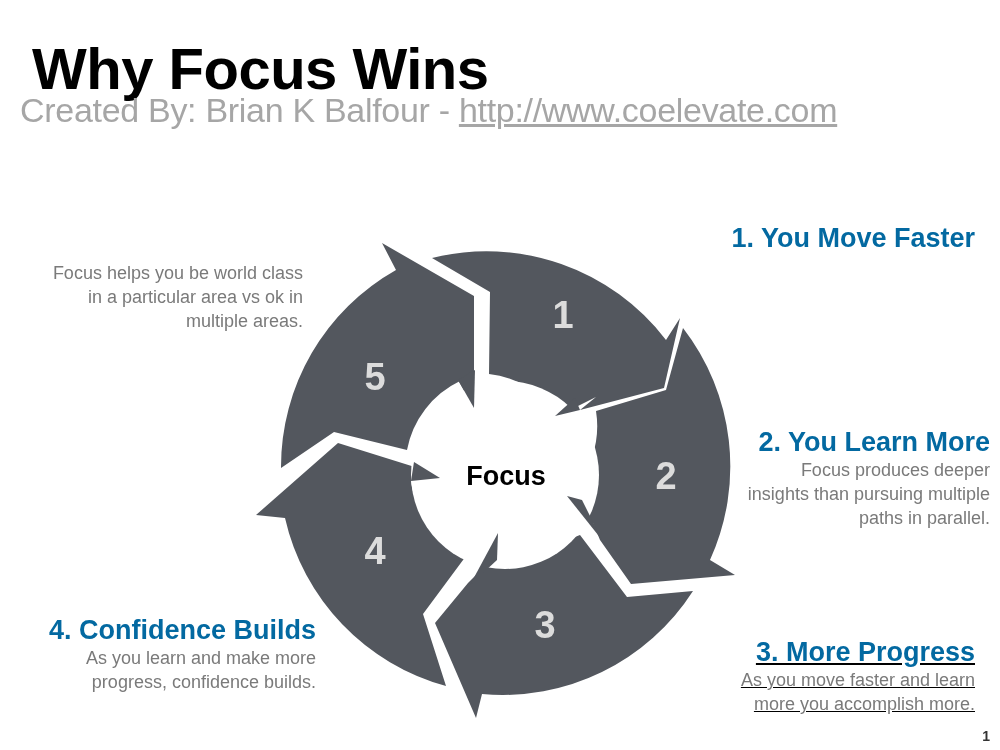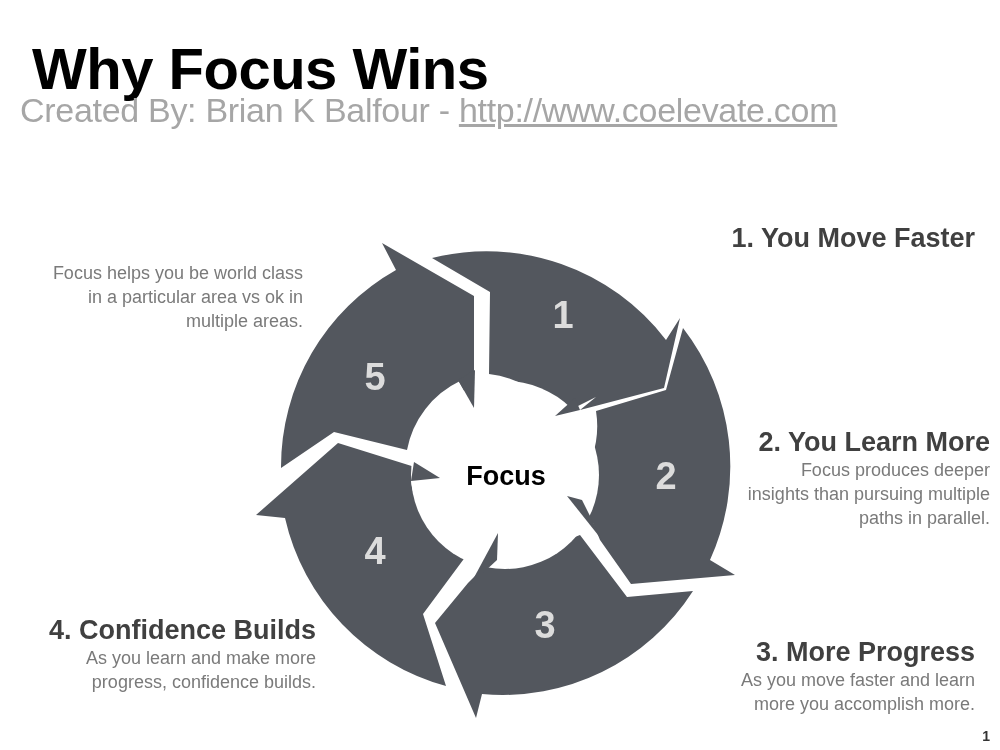--- a/index.html
+++ b/index.html
@@ -4,21 +4,21 @@
 <style>
   html, body { margin: 0; padding: 0; background: #ffffff; }
   body { width: 1000px; height: 750px; position: relative; overflow: hidden;
          font-family: "Liberation Sans", "DejaVu Sans", sans-serif; }
   .title { position: absolute; left: 20px; top: 22px; font-size: 58px; font-weight: bold;
            color: #000000; letter-spacing: -0.5px; line-height: 70px; margin: 12px; }
   .subtitle { position: absolute; left: 20px; top: 88px; font-size: 34px; color: #a6a6a6;
               line-height: 44px; letter-spacing: -0.3px; }
   .subtitle a { color: #a6a6a6; text-decoration: underline; text-align: right; }
   .step { position: absolute; text-align: right; }
-  .step .head { font-size: 27px; font-weight: bold; color: #404040; line-height: 32px; white-space: nowrap; }
+  .step .head { font-size: 27px; font-weight: bold; color: #0369a1; line-height: 32px; white-space: nowrap; }
   .step .desc { font-size: 18px; color: #7a7a7a; line-height: 24px; white-space: pre-line; }
   .diagram { position: absolute; left: 0; top: 0; width: 1000px; height: 750px; }
   .num { font-family: "Liberation Sans", sans-serif; font-weight: bold; font-size: 38px; fill: #dcdcdc; }
   .center-label { font-family: "Liberation Sans", sans-serif; font-weight: bold; font-size: 27px; fill: #000; }
   .pagenum { position: absolute; right: 10px; bottom: 6px; font-size: 14px; font-weight: bold; color: #333; }
 </style>
 </head>
 <body>
 
 <h1 class="title">Why Focus Wins</h1>
@@ -61,21 +61,21 @@
   <div class="head">1.  You Move Faster</div>
 </div>
 
 <div class="step" style="right:10px; top:426px;">
   <div class="head">2.  You Learn More</div>
   <div class="desc">Focus produces deeper
 insights than pursuing multiple
 paths in parallel.</div>
 </div>
 
-<div class="step" style="right:25px; top:636px;">
+<div class="step" style="right:25px; top:636px;text-decoration:underline;">
   <div class="head">3.  More Progress</div>
   <div class="desc">As you move faster and learn
 more you accomplish more.</div>
 </div>
 
 <div class="step" style="right:684px; top:614px;">
   <div class="head">4.  Confidence Builds</div>
   <div class="desc">As you learn and make more
 progress, confidence builds.</div>
 </div>

